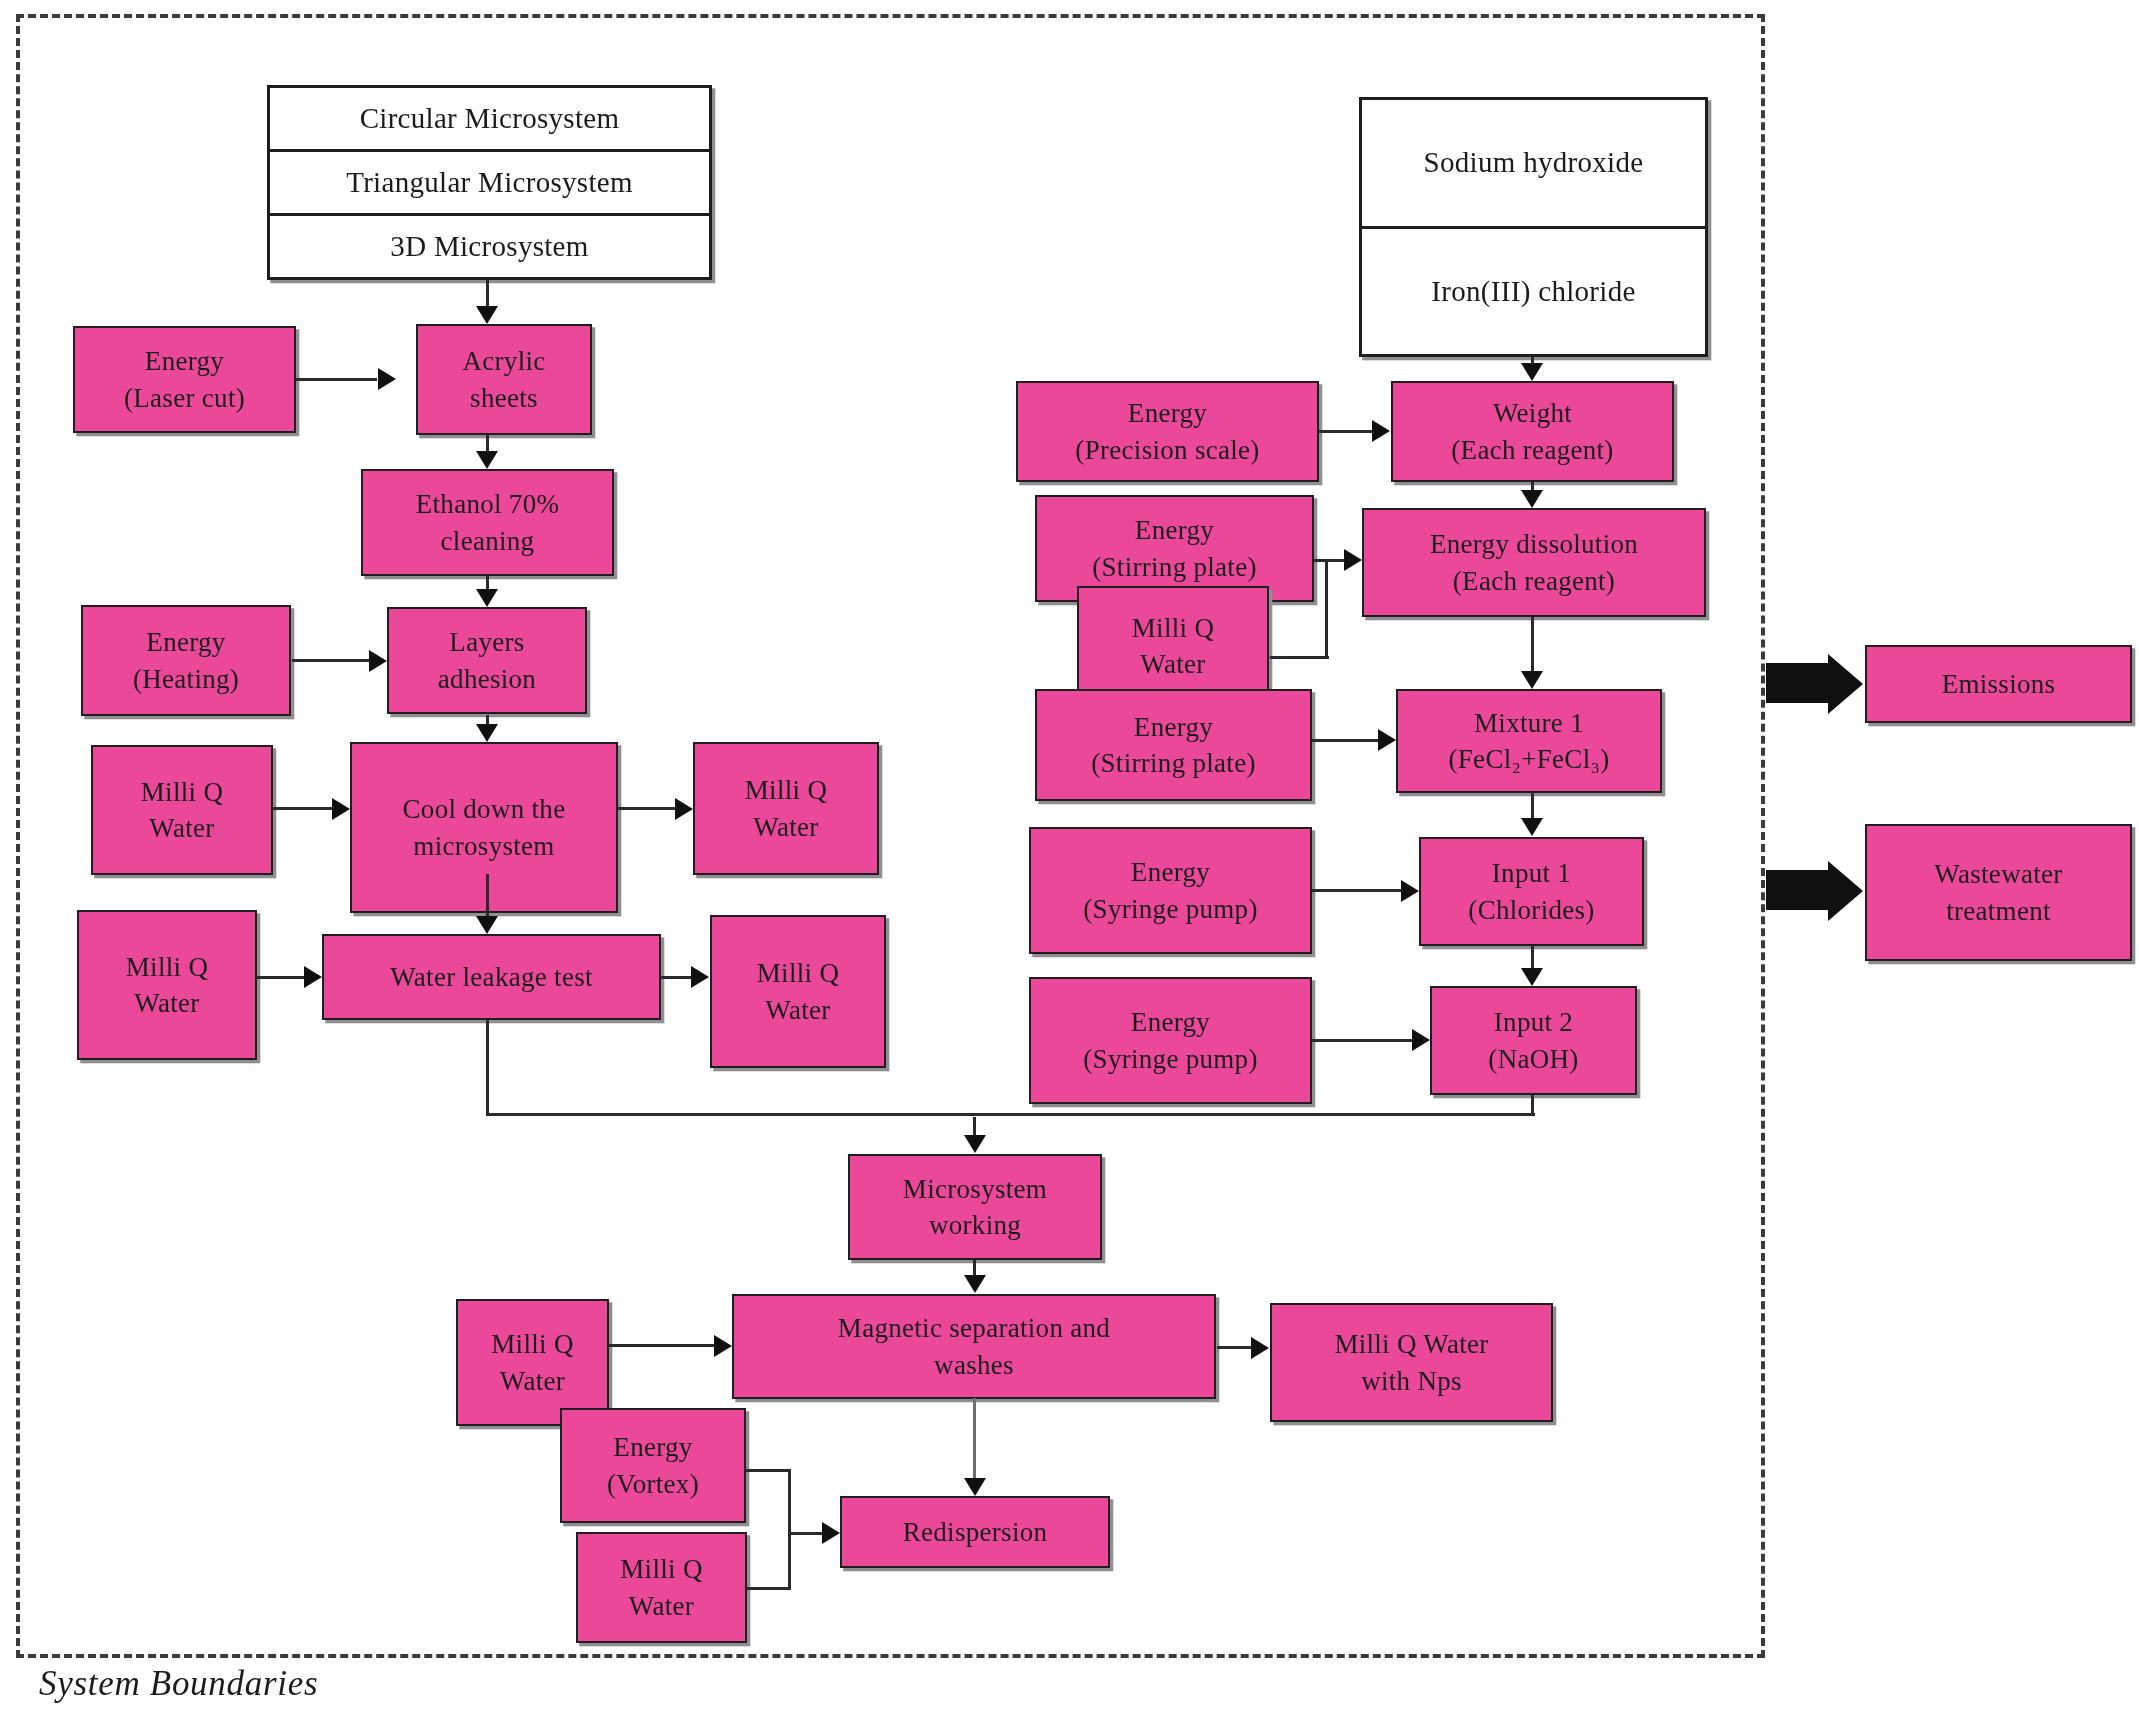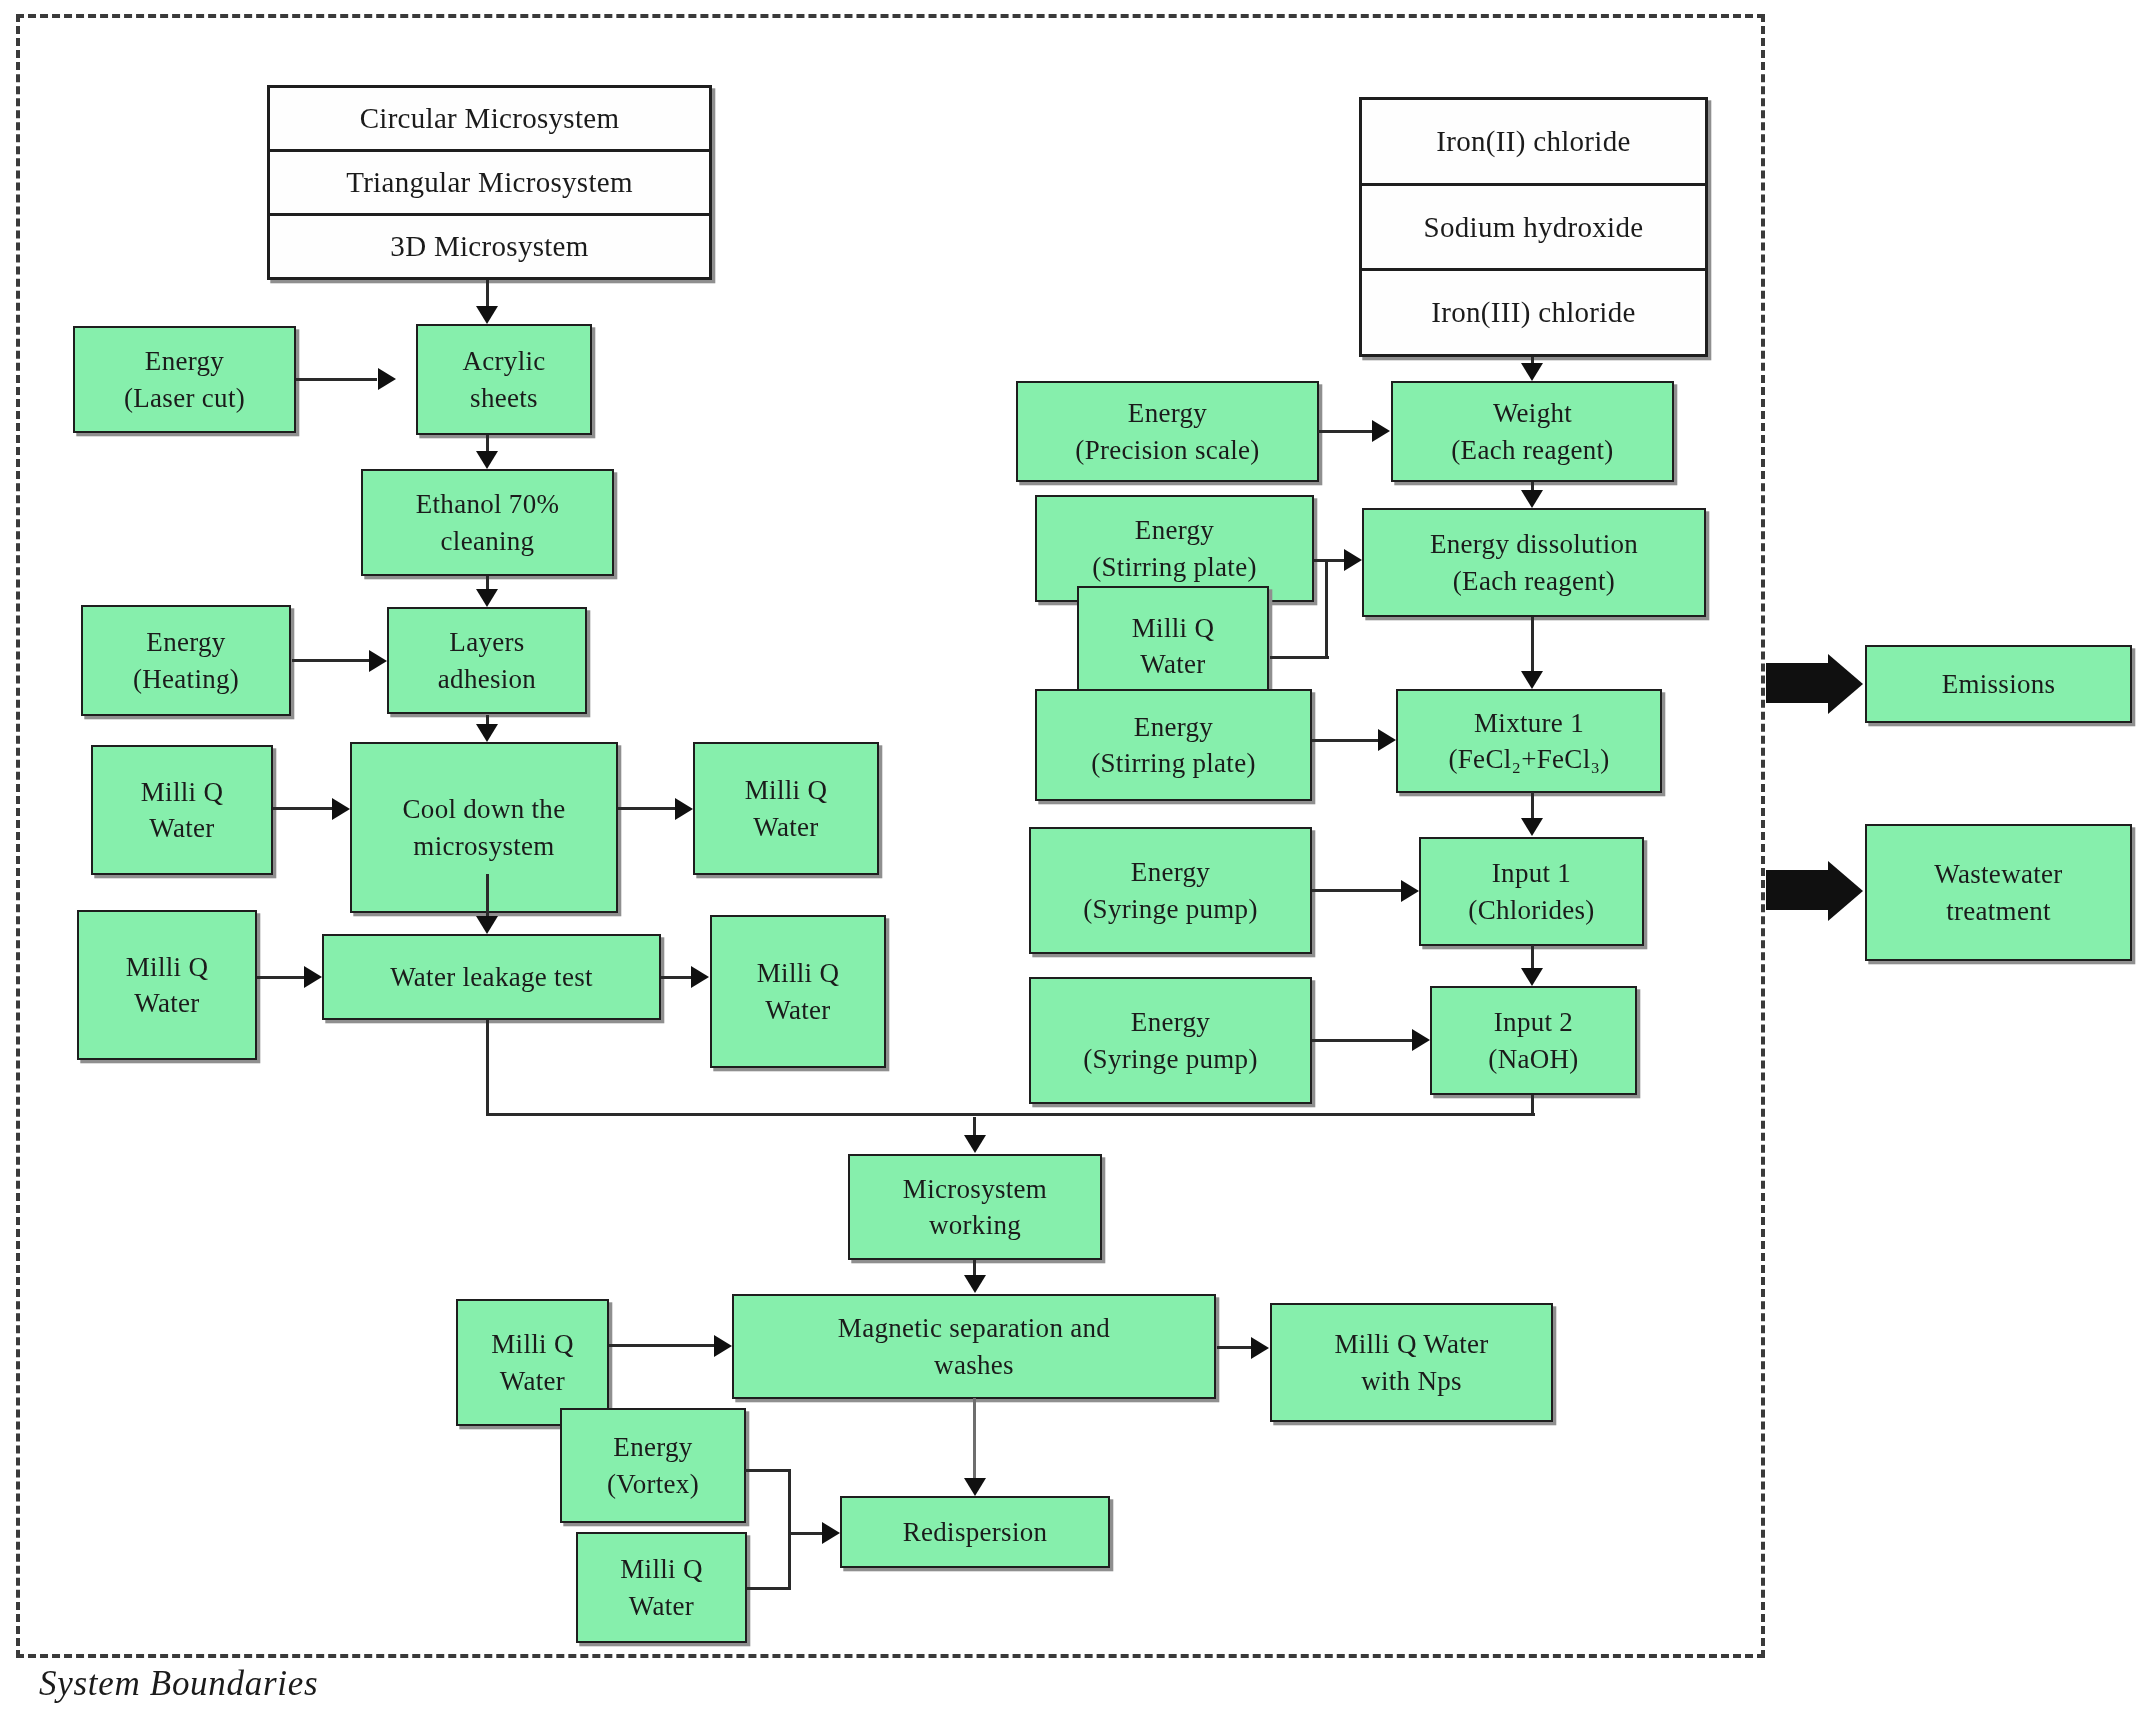--- a/index.html
+++ b/index.html
@@ -13,21 +13,21 @@
   }
   .boundary{
     position:absolute;left:16.3px;top:14.3px;width:1749px;height:1644px;
     border:4.6px dashed #3a3a3a;
     box-sizing:border-box;
   }
   .node{
     position:absolute;
     box-sizing:border-box;
     border:2.6px solid #1e1e1e;
-    background:#86efac;
+    background:#ec4899;
     box-shadow:3.3px 3.3px 0 0 #8f8f8f;
     display:flex;align-items:center;justify-content:center;
     text-align:center;
     font-size:27px;line-height:1.35;
     white-space:pre-line;
     letter-spacing:0.3px;
   }
   .stack{
     position:absolute;box-sizing:border-box;
     border:3.3px solid #1e1e1e;background:#fefefe;
@@ -91,21 +91,20 @@
 microsystem</div>
   <div class="node" style="left:693px;top:742px;width:186px;height:133px;">Milli Q
 Water</div>
   <div class="node" style="left:77px;top:910px;width:180px;height:150px;">Milli Q
 Water</div>
   <div class="node" style="left:322px;top:934px;width:339px;height:86px;">Water leakage test</div>
   <div class="node" style="left:710px;top:915px;width:176px;height:153px;">Milli Q
 Water</div>
 
   <div class="stack" style="left:1359px;top:97px;width:349px;height:260px;">
-    <div class="row">Iron(II) chloride</div>
     <div class="row">Sodium hydroxide</div>
     <div class="row">Iron(III) chloride</div>
   </div>
 
   <div class="node" style="left:1016px;top:381px;width:303px;height:101px;">Energy
 (Precision scale)</div>
   <div class="node" style="left:1391px;top:381px;width:283px;height:101px;">Weight
 (Each reagent)</div>
   <div class="node" style="left:1035px;top:495px;width:279px;height:107px;">Energy
 (Stirring plate)</div>

